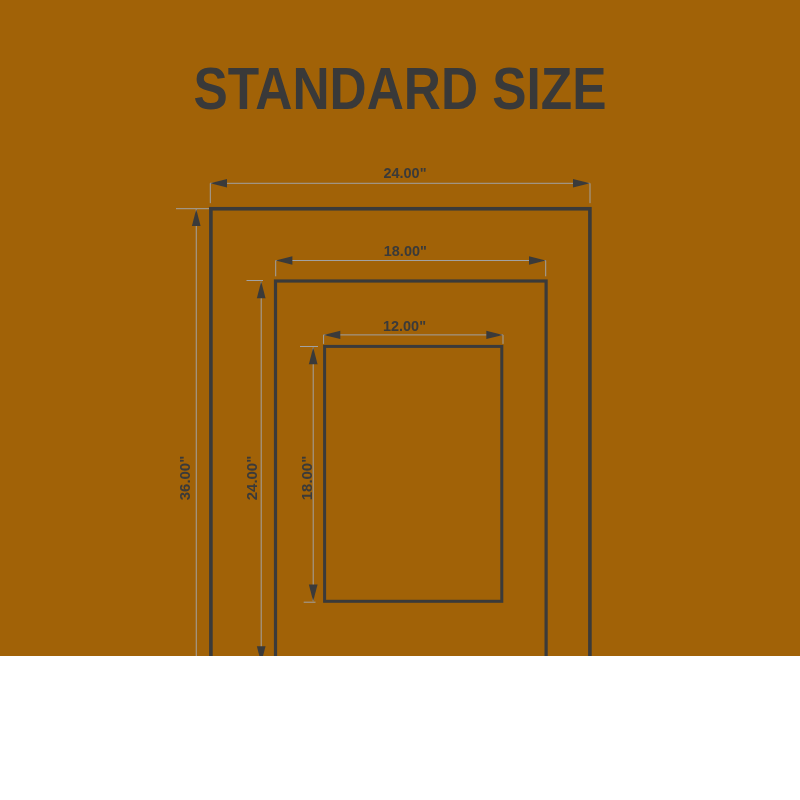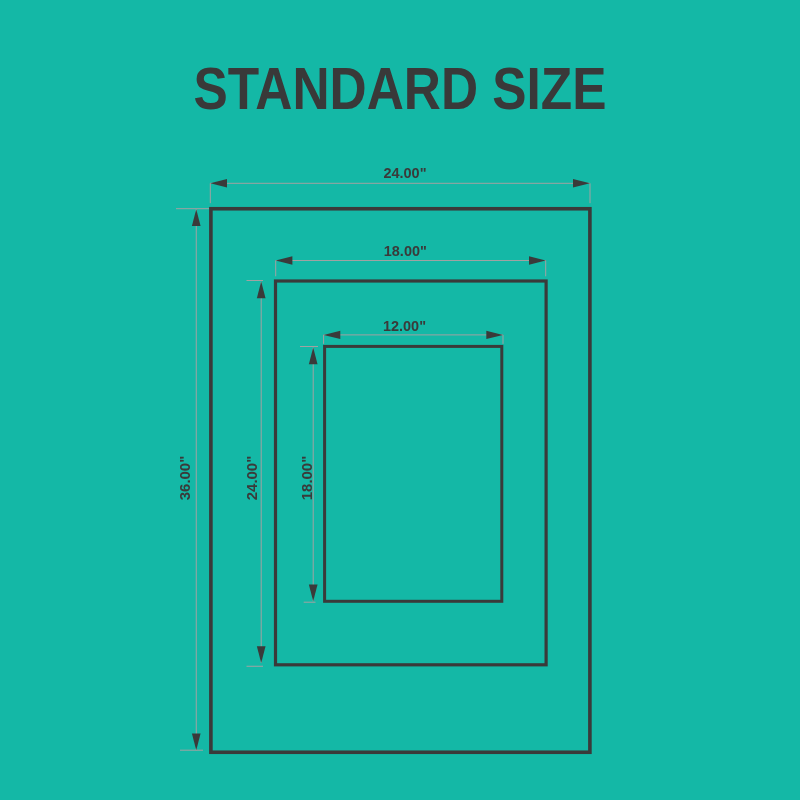--- a/index.html
+++ b/index.html
@@ -1,16 +1,16 @@
 <!DOCTYPE html>
 <html><head>
 <meta charset="utf-8">
 <style>
   html,body{margin:0;padding:0;background:#ffffff;}
-  #page{position:relative;width:800px;height:800px;background:#14b8a6;overflow:hidden;}
+  #page{position:relative;width:800px;height:656px;background:#a16207;overflow:hidden;}
   svg{display:block;}
   text{font-family:"Liberation Sans",sans-serif;font-weight:bold;}
 </style>
 </head>
 <body>
 <div id="page">
 <svg width="800" height="800" viewBox="0 0 800 800">
 
   <text x="400" y="109.2" font-size="59" text-anchor="middle" fill="#393939" textLength="413" lengthAdjust="spacingAndGlyphs">STANDARD SIZE</text>
 

